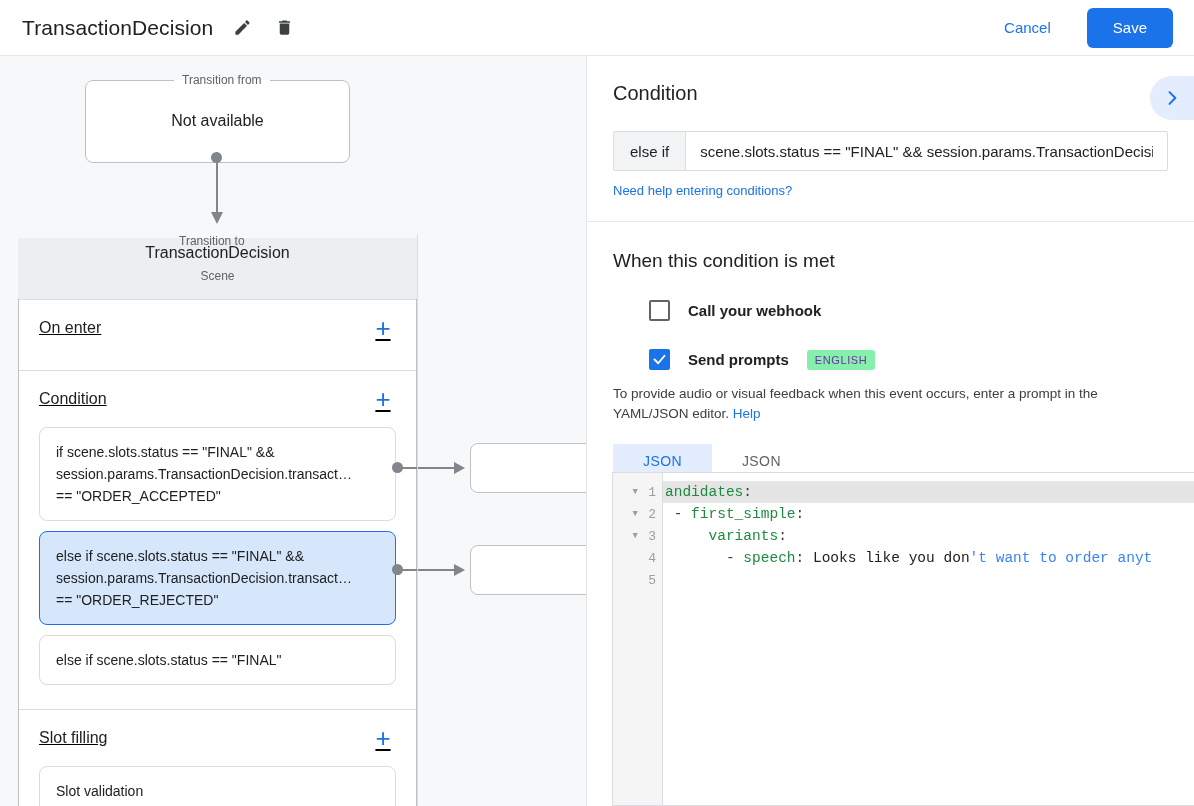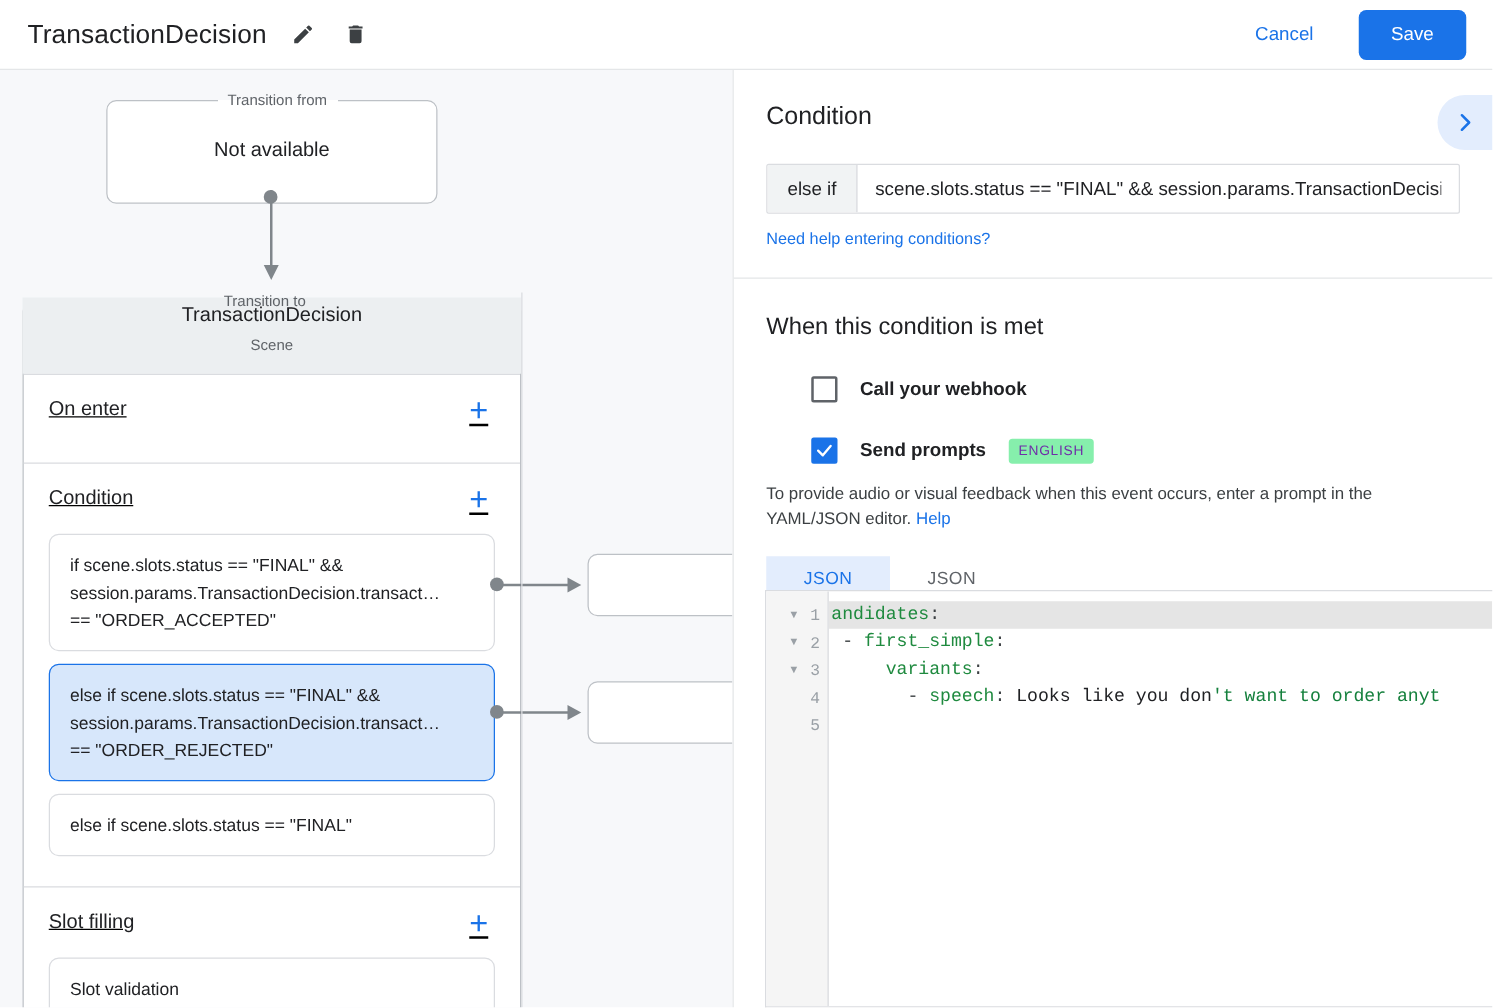--- a/index.html
+++ b/index.html
@@ -246,21 +246,21 @@
   }
   .code { flex: 1; padding-top: 8px; position: relative; overflow: hidden; }
   .cline {
     height: 22px; line-height: 22px; font-size: 14.5px;
     white-space: pre; padding-left: 2px;
   }
   .cline.hl { background: #e5e5e5; }
   .k { color: #1f8a3f; }
   .p { color: #3c4043; }
   .s { color: #202124; }
-  .r { color: #15803d; }
+  .r { color: #3b82f6; }
 </style>
 </head>
 <body>
 
 <div id="app">
 
   <div class="topbar">
     <div class="topbar-title">TransactionDecision</div>
 
     <div class="icon-btn">

